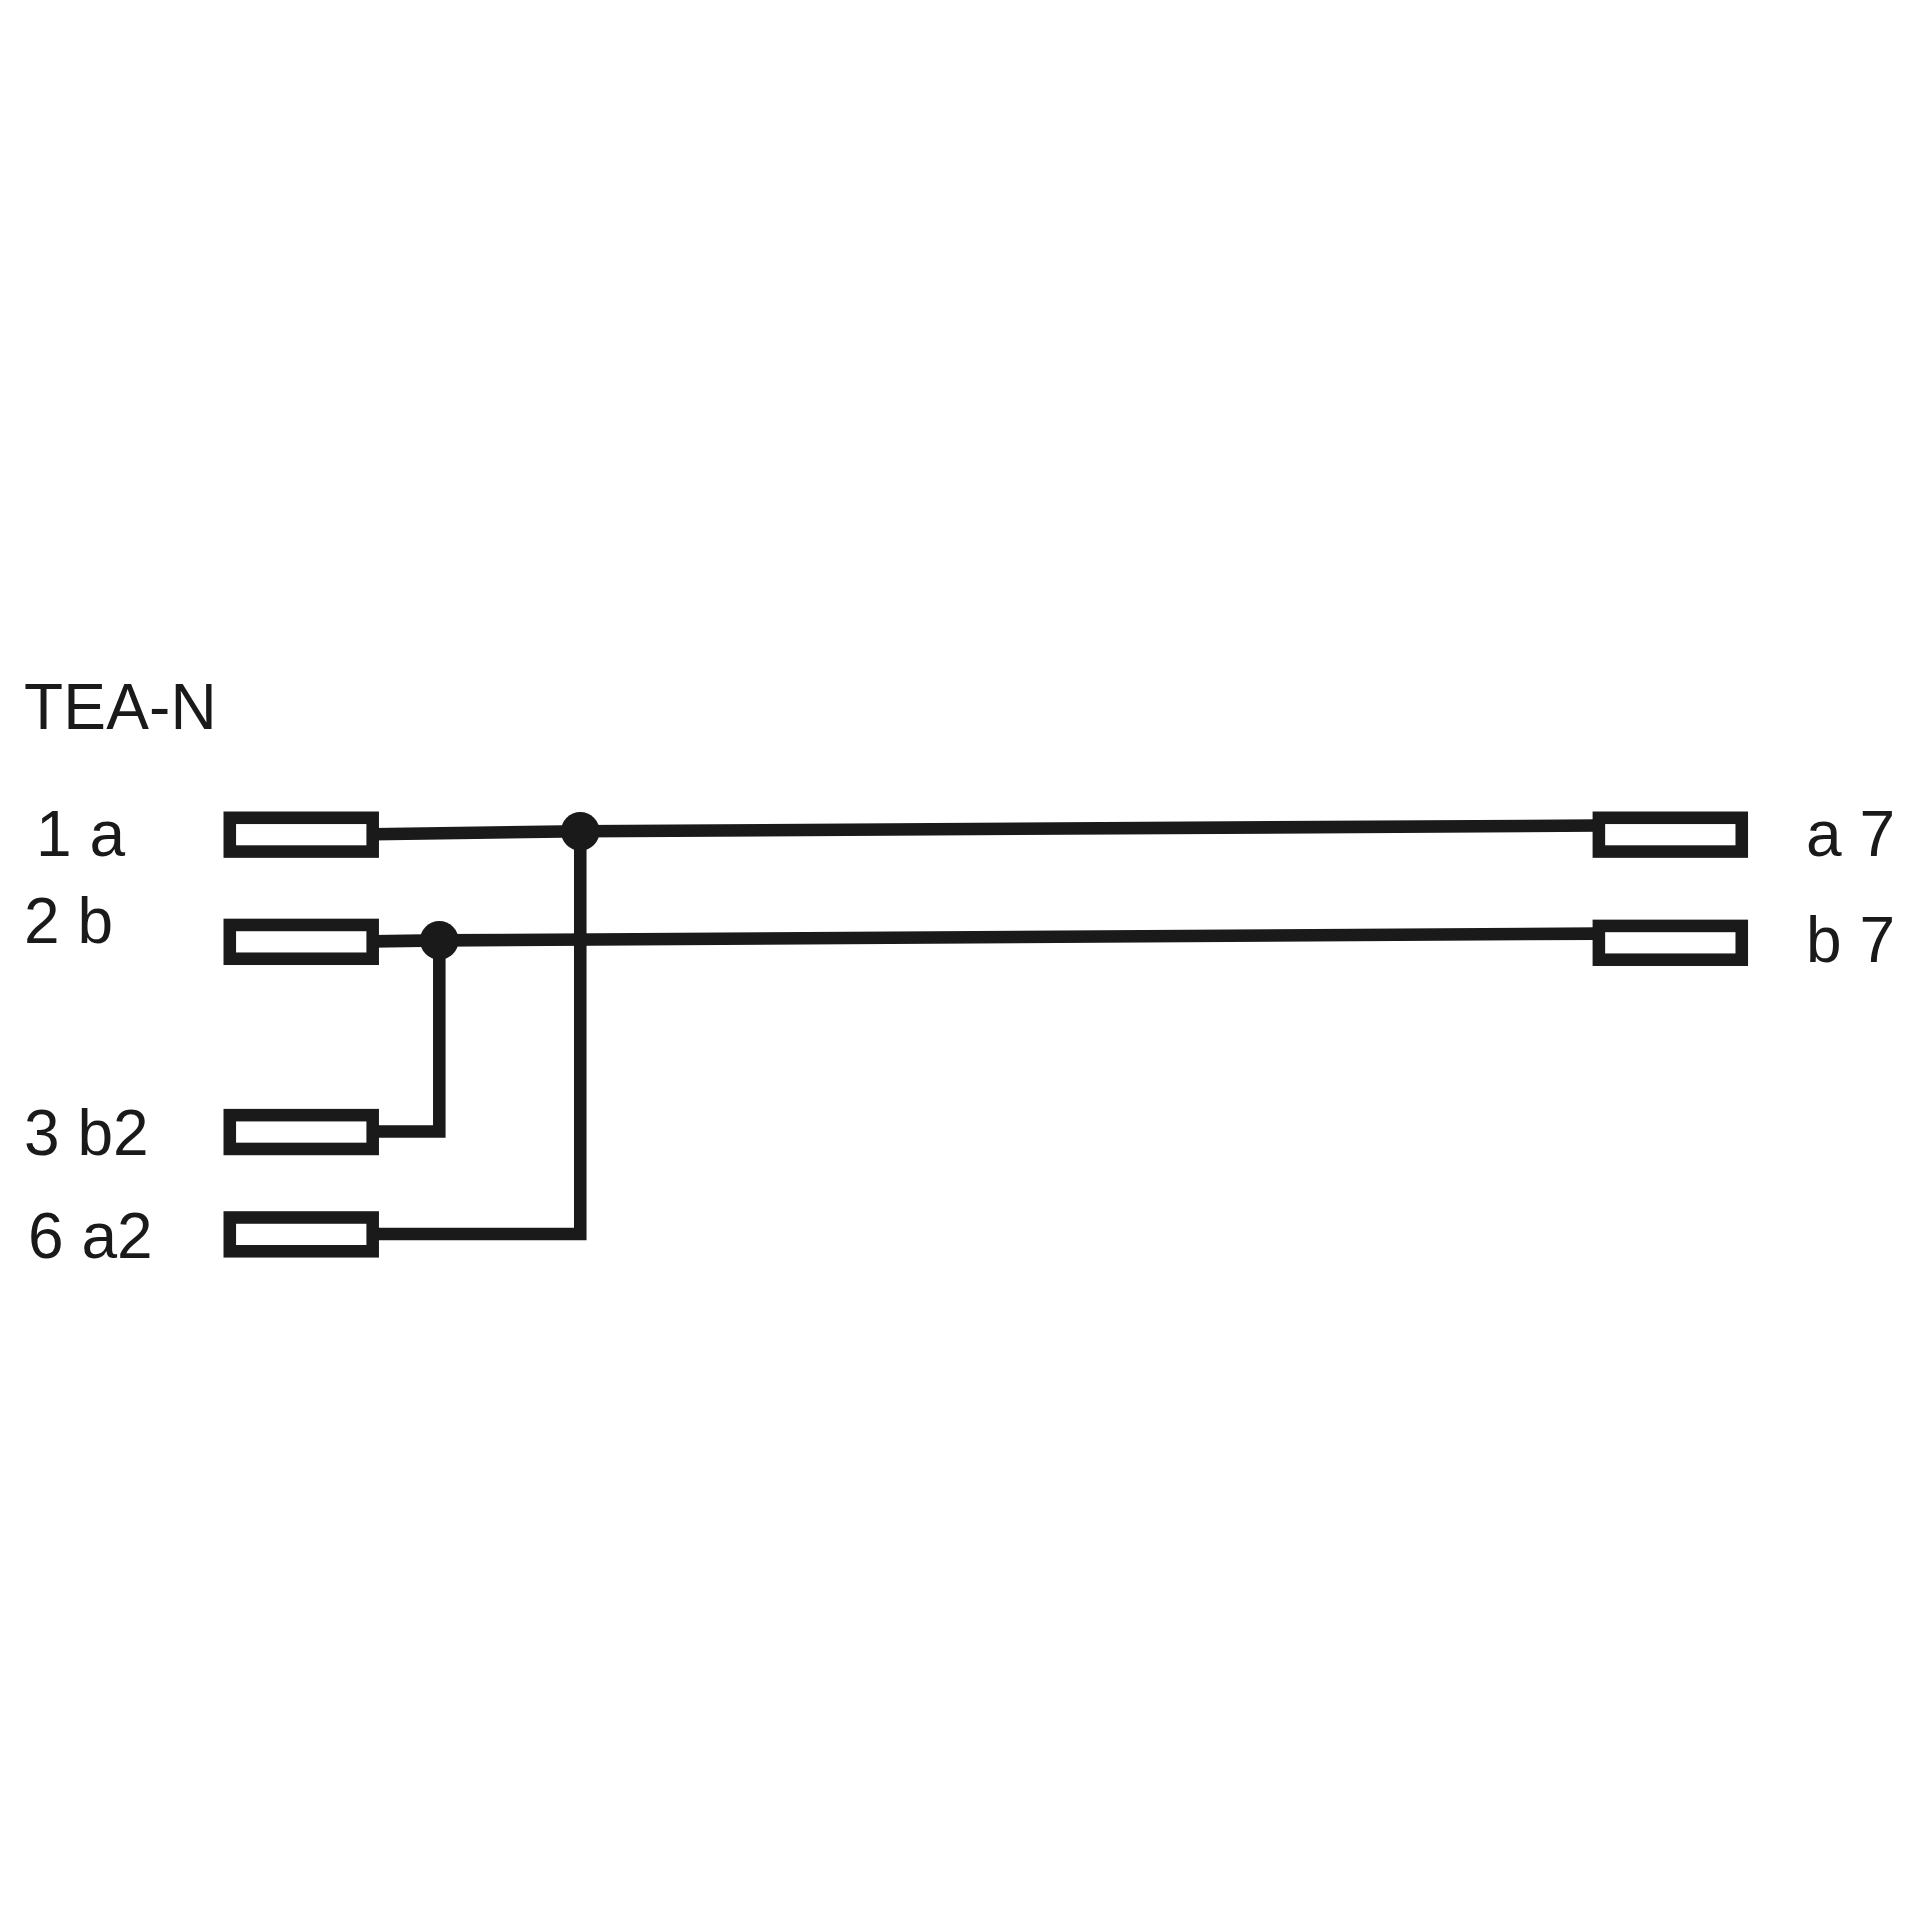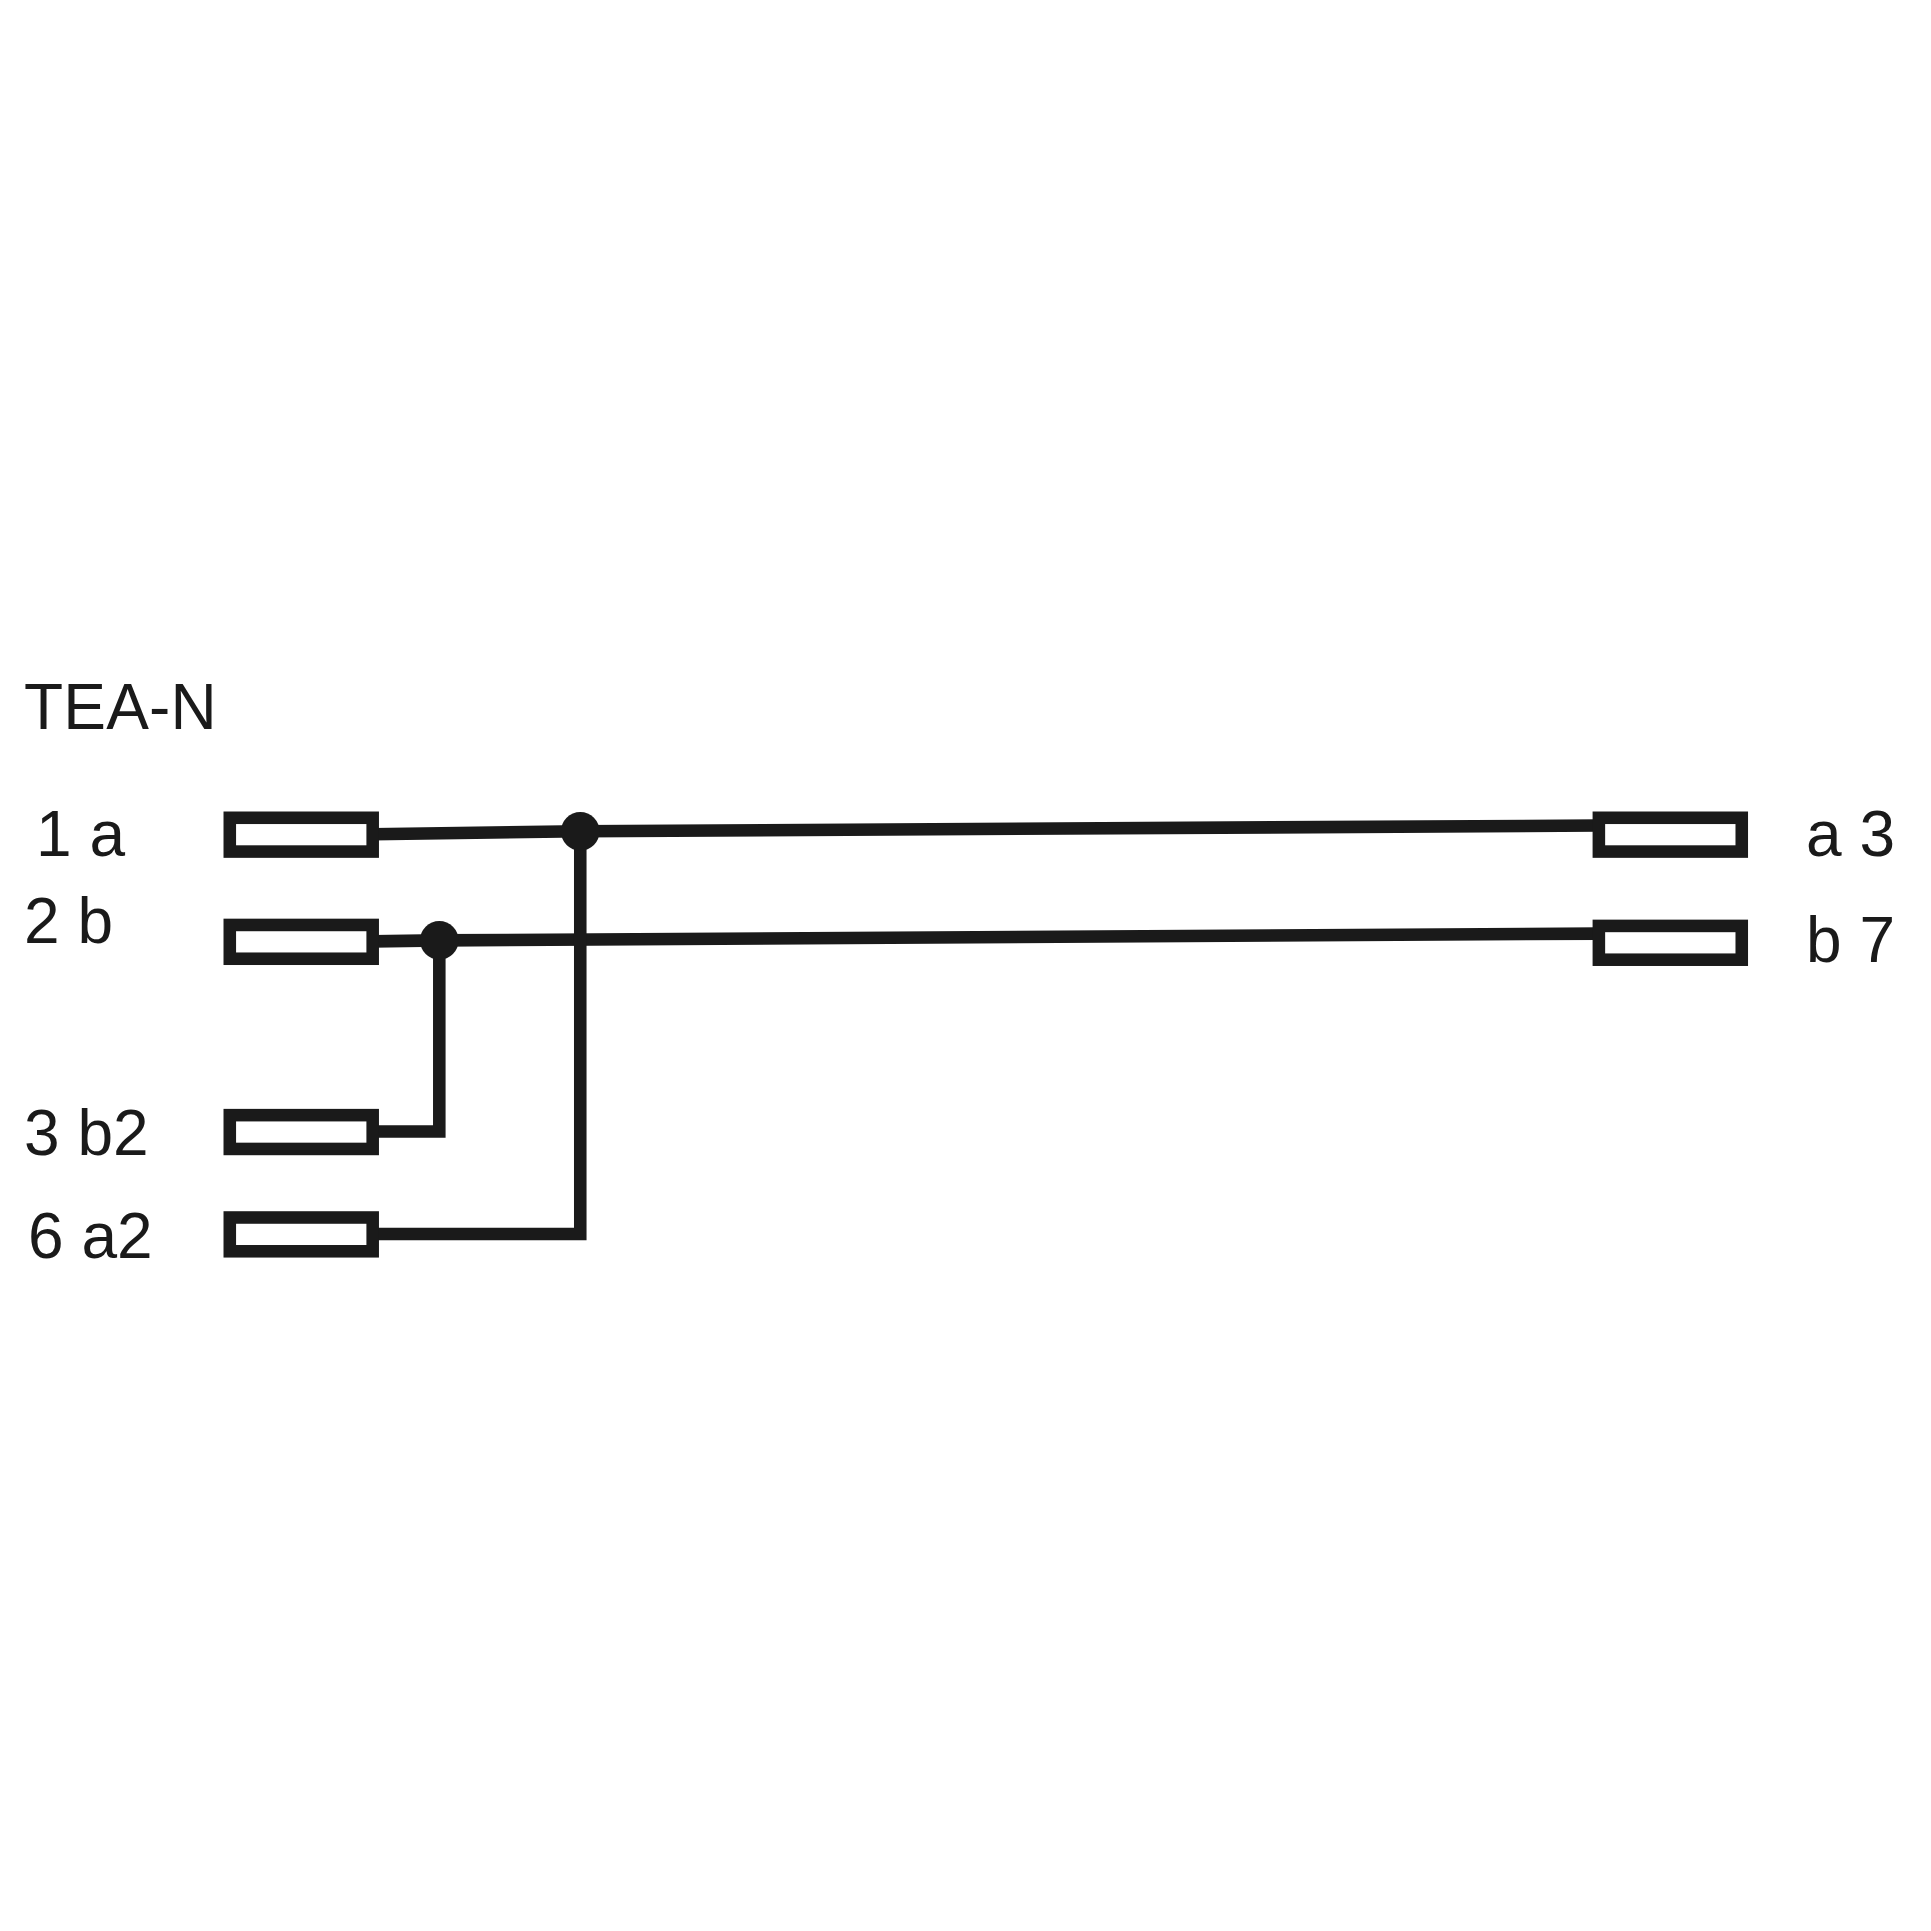--- a/index.html
+++ b/index.html
@@ -95,18 +95,18 @@
 
 
   <div class="pin-text" id="pin-l-0">1 a</div>
 
   <div class="pin-text" id="pin-l-1">2 b</div>
 
   <div class="pin-text" id="pin-l-2">3 b2</div>
 
   <div class="pin-text" id="pin-l-3">6 a2</div>
 
-  <div class="pin-text" id="pin-r-0">a 3</div>
+  <div class="pin-text" id="pin-r-0">a 7</div>
 
   <div class="pin-text" id="pin-r-1">b 7</div>
 
 </div>
 
 
 </body></html>

